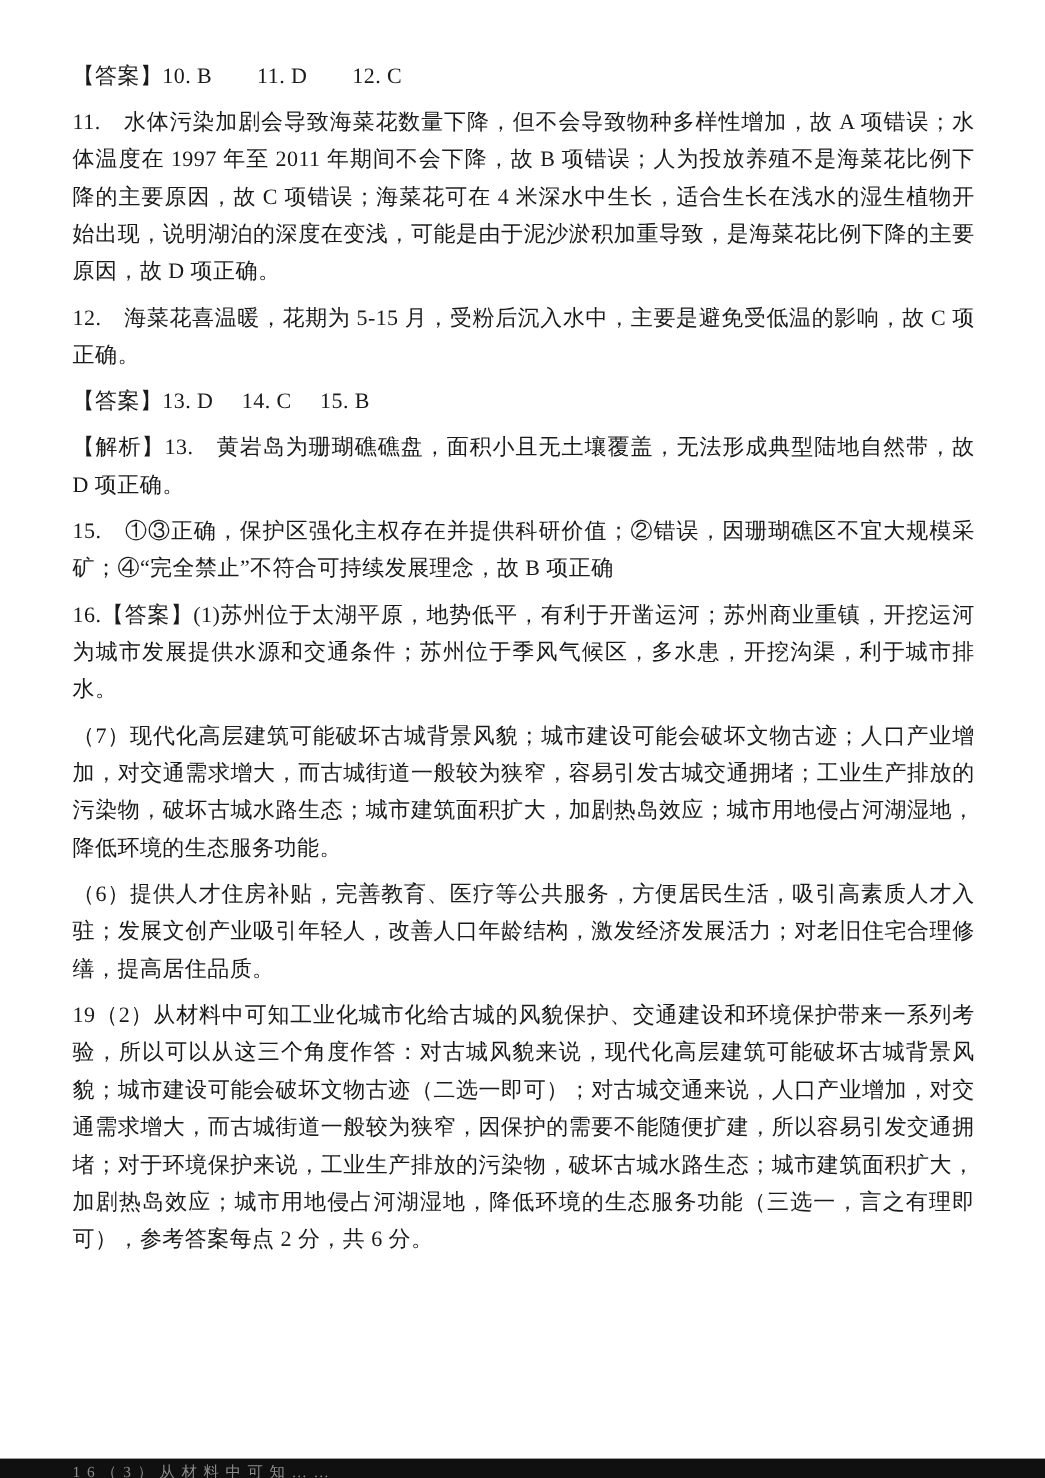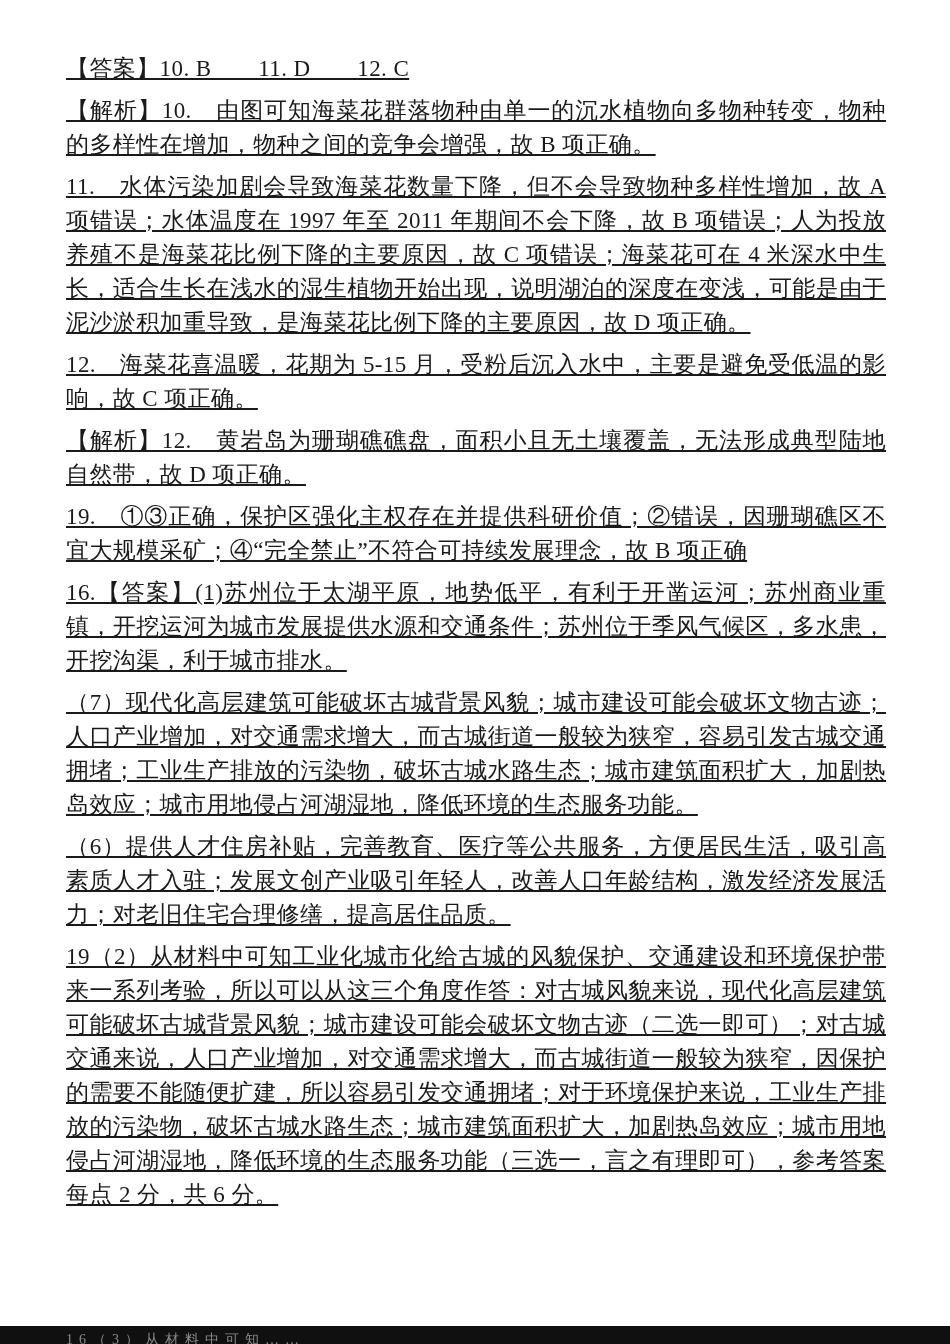--- a/index.html
+++ b/index.html
@@ -16,27 +16,26 @@
     overflow: hidden;
     font-family: "Liberation Serif", "DejaVu Serif", serif;
     color: #1a1a1a;
   }
   .doc-body {
     box-sizing: border-box;
     padding: 52px 64px 0 66px;
   }
   .doc-body p {
     margin: 0 0 8px 0;
-    font-size: 23px;
+    font-size: 20px;
     line-height: 34px;
     text-align: justify;
     text-align-last: left;
     word-break: break-all;
     letter-spacing: 0.4px;
-    text-decoration: underline;
   }
   .page-break-bar {
     position: absolute;
     left: 0;
     bottom: 0;
     width: 950px;
     height: 18px;
     background: #101010;
     overflow: hidden;
     display: flex;
@@ -57,25 +56,25 @@
   }
 </style>
 </head>
 <body>
 
 <div class="page">
 
   <div class="doc-body">
 
   <p>【答案】10. B　　11. D　　12. C</p>
-      <p>【解析】10.　由图可知海菜花群落物种由单一的沉水植物向多物种转变，物种的多样性在增加，物种之间的竞争会增强，故 B 项正确。</p>
       <p>11.　水体污染加剧会导致海菜花数量下降，但不会导致物种多样性增加，故 A 项错误；水体温度在 1997 年至 2011 年期间不会下降，故 B 项错误；人为投放养殖不是海菜花比例下降的主要原因，故 C 项错误；海菜花可在 4 米深水中生长，适合生长在浅水的湿生植物开始出现，说明湖泊的深度在变浅，可能是由于泥沙淤积加重导致，是海菜花比例下降的主要原因，故 D 项正确。</p>
       <p>12.　海菜花喜温暖，花期为 5-15 月，受粉后沉入水中，主要是避免受低温的影响，故 C 项正确。</p>
-      <p>【解析】12.　黄岩岛为珊瑚礁礁盘，面积小且无土壤覆盖，无法形成典型陆地自然带，故 D 项正确。</p>
-      <p>19.　①③正确，保护区强化主权存在并提供科研价值；②错误，因珊瑚礁区不宜大规模采矿；④“完全禁止”不符合可持续发展理念，故 B 项正确</p>
+      <p>【答案】13. D　 14. C　 15. B</p>
+      <p>【解析】13.　黄岩岛为珊瑚礁礁盘，面积小且无土壤覆盖，无法形成典型陆地自然带，故 D 项正确。</p>
+      <p>15.　①③正确，保护区强化主权存在并提供科研价值；②错误，因珊瑚礁区不宜大规模采矿；④“完全禁止”不符合可持续发展理念，故 B 项正确</p>
       <p>16.【答案】(1)苏州位于太湖平原，地势低平，有利于开凿运河；苏州商业重镇，开挖运河为城市发展提供水源和交通条件；苏州位于季风气候区，多水患，开挖沟渠，利于城市排水。</p>
       <p>（7）现代化高层建筑可能破坏古城背景风貌；城市建设可能会破坏文物古迹；人口产业增加，对交通需求增大，而古城街道一般较为狭窄，容易引发古城交通拥堵；工业生产排放的污染物，破坏古城水路生态；城市建筑面积扩大，加剧热岛效应；城市用地侵占河湖湿地，降低环境的生态服务功能。</p>
       <p>（6）提供人才住房补贴，完善教育、医疗等公共服务，方便居民生活，吸引高素质人才入驻；发展文创产业吸引年轻人，改善人口年龄结构，激发经济发展活力；对老旧住宅合理修缮，提高居住品质。</p>
       <p>19（2）从材料中可知工业化城市化给古城的风貌保护、交通建设和环境保护带来一系列考验，所以可以从这三个角度作答：对古城风貌来说，现代化高层建筑可能破坏古城背景风貌；城市建设可能会破坏文物古迹（二选一即可）；对古城交通来说，人口产业增加，对交通需求增大，而古城街道一般较为狭窄，因保护的需要不能随便扩建，所以容易引发交通拥堵；对于环境保护来说，工业生产排放的污染物，破坏古城水路生态；城市建筑面积扩大，加剧热岛效应；城市用地侵占河湖湿地，降低环境的生态服务功能（三选一，言之有理即可），参考答案每点 2 分，共 6 分。</p>
     </div>
 
   <div class="page-break-bar">
     <span>16（3）从材料中可知……</span>
   </div>
 

